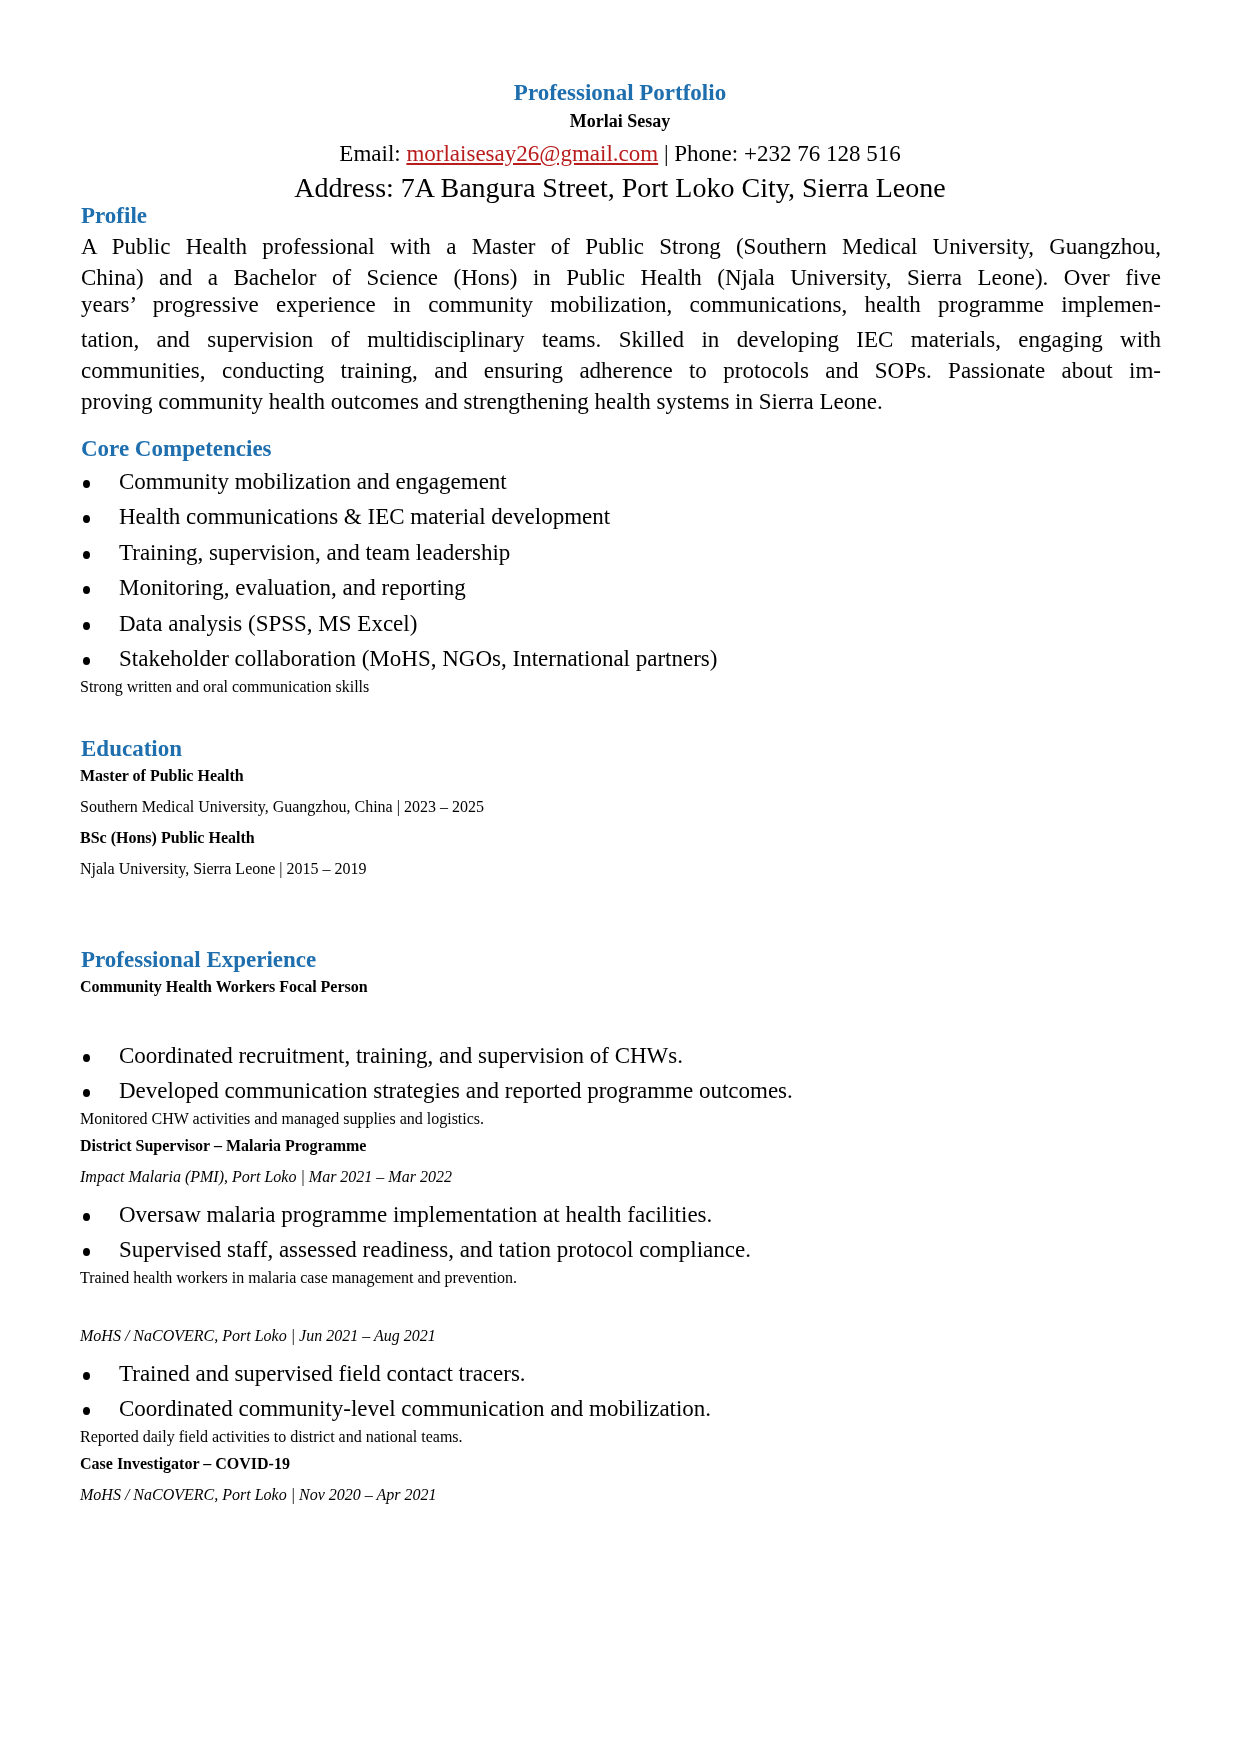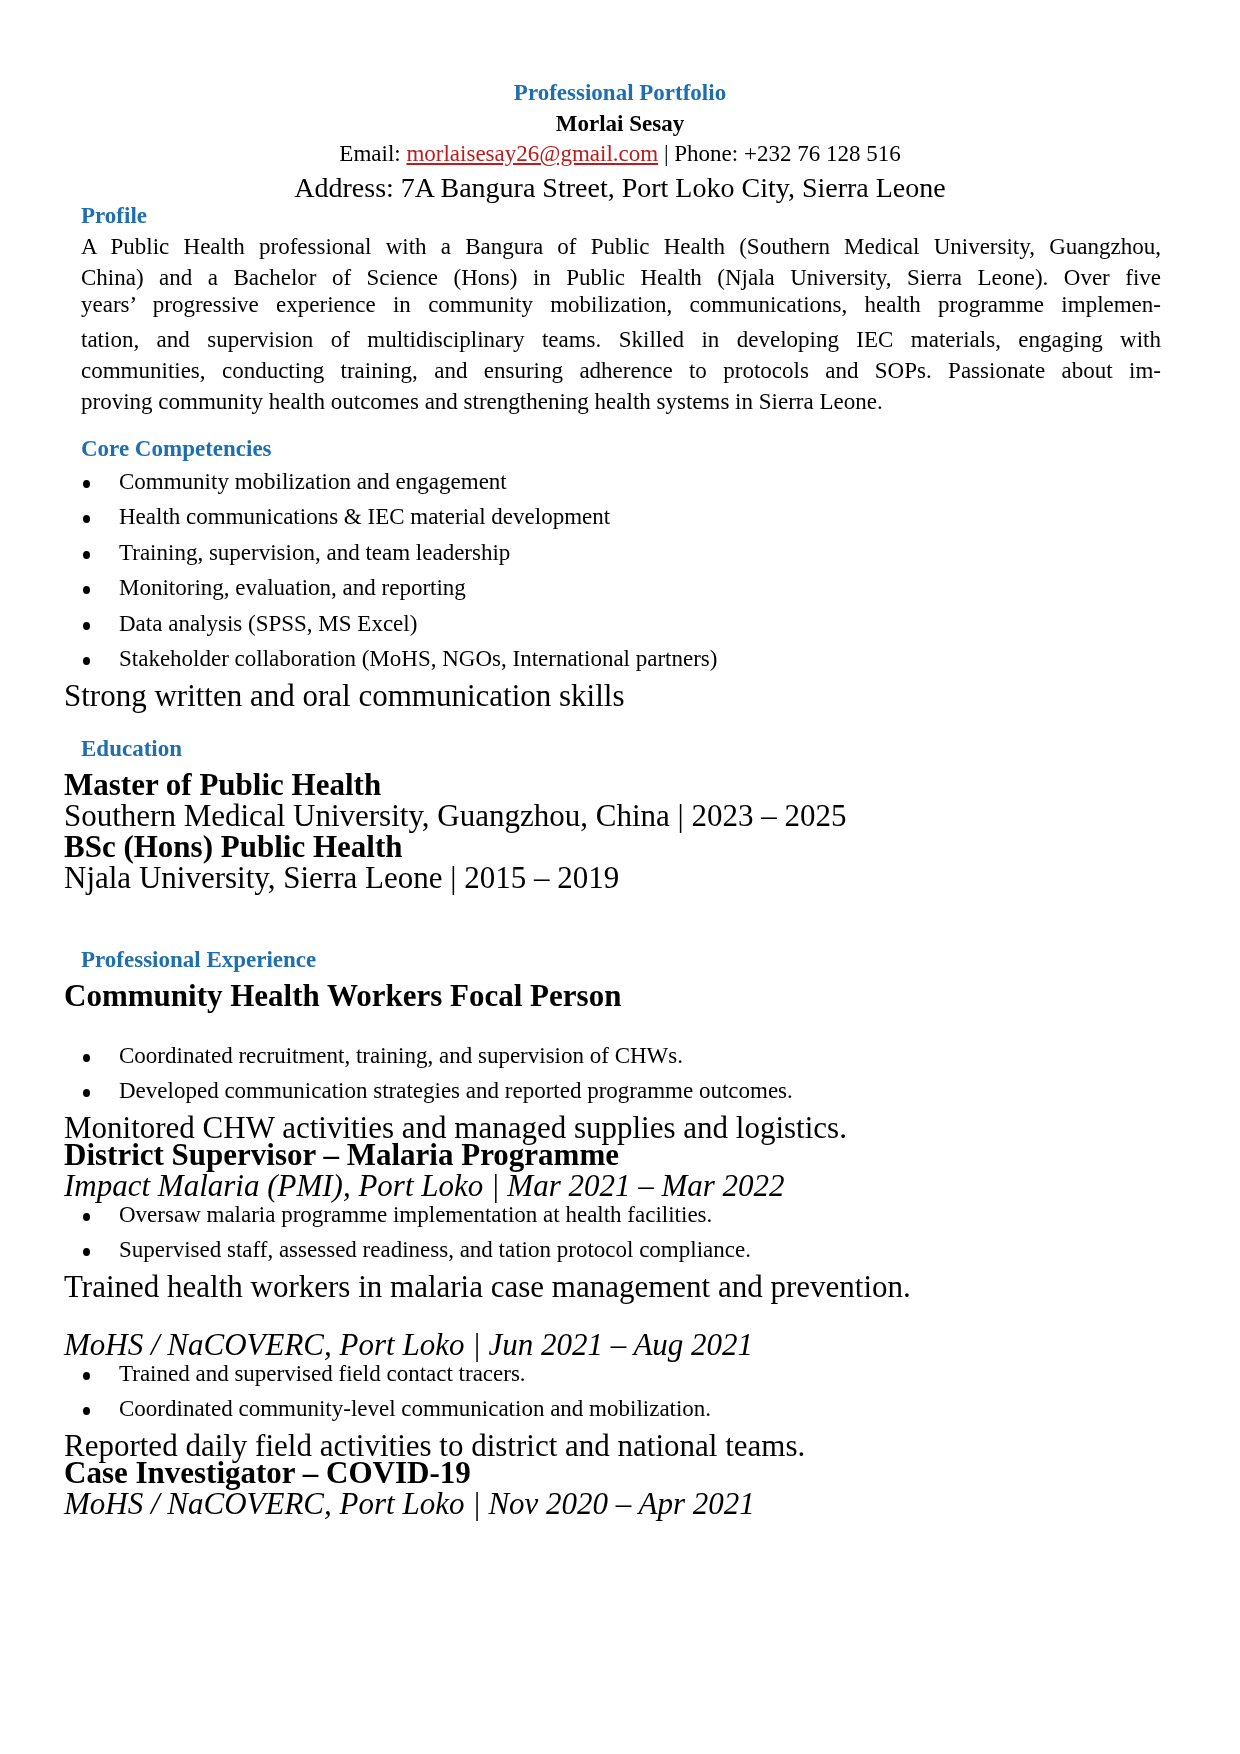--- a/index.html
+++ b/index.html
@@ -1,26 +1,26 @@
 <!DOCTYPE html>
 <html><head>
 <meta charset="utf-8">
 <style>
   html, body { margin: 0; padding: 0; background: #ffffff; }
   body { width: 1240px; height: 1754px; position: relative; overflow: hidden;
          font-family: "Liberation Serif", serif; color: #000; }
   .page { position: absolute; left: 0; top: 0; width: 1240px; height: 1358px; }
   .center { position: absolute; left: 0; width: 1240px; text-align: center; }
   .title { top: 80px; font-size: 23px; font-weight: bold; color: #1f6fae; }
-  .name { top: 111px; font-size: 23px; font-weight: bold; }
+  .name { top: 111px; font-size: 18px; font-weight: bold; }
   .contact { top: 141px; font-size: 23px; }
   .address { top: 172px; font-size: 28px; }
   .contact a { color: #b91c1c; text-decoration: underline; }
   .h { position: absolute; left: 81px; font-size: 23px; font-weight: bold; color: #1f6fae; }
-  .line { position: absolute; left: 64px; font-size: 31px; white-space: nowrap; }
+  .line { position: absolute; left: 80px; font-size: 16px; white-space: nowrap; }
   .just { position: absolute; left: 81px; width: 1080px; font-size: 23px;
           text-align: justify; text-align-last: justify; white-space: nowrap; }
   .just.last { text-align-last: left; }
   .bullet { position: absolute; left: 81px; font-size: 23px; white-space: nowrap; }
   .bullet .dot { position: absolute; left: 0; top: 0; width: 30px; }
   .bullet .dot::before { content: ""; position: absolute; left: 2px; top: 11px;
                          width: 7px; height: 8px; border-radius: 50%; background: #000; }
   .bullet .txt { position: absolute; left: 38px; top: 0; }
   .b { font-weight: bold; }
   .i { font-style: italic; }
@@ -30,21 +30,21 @@
 
 <div class="page">
 
   <div class="center title">Professional Portfolio</div>
   <div class="center name">Morlai Sesay</div>
   <div class="center contact"><span>Email: </span><a>morlaisesay26@gmail.com</a><span> | Phone: +232 76 128 516</span></div>
   <div class="center address">Address: 7A Bangura Street, Port Loko City, Sierra Leone</div>
 
   <div class="h" style="top:203px">Profile</div>
   <div>
-    <div class="just" style="top:234px">A Public Health professional with a Bangura of Public Health (Southern Medical University, Guangzhou,</div>
+    <div class="just" style="top:234px">A Public Health professional with a Master of Public Strong (Southern Medical University, Guangzhou,</div>
     <div class="just" style="top:265px">China) and a Bachelor of Science (Hons) in Public Health (Njala University, Sierra Leone). Over five</div>
     <div class="just" style="top:292px">years’ progressive experience in community mobilization, communications, health programme implemen-</div>
     <div class="just" style="top:327px">tation, and supervision of multidisciplinary teams. Skilled in developing IEC materials, engaging with</div>
     <div class="just" style="top:358px">communities, conducting training, and ensuring adherence to protocols and SOPs. Passionate about im-</div>
     <div class="just last" style="top:389px">proving community health outcomes and strengthening health systems in Sierra Leone.</div>
   </div>
 
   <div class="h" style="top:436px">Core Competencies</div>
   <div>
     <div class="bullet" style="top:469px">

